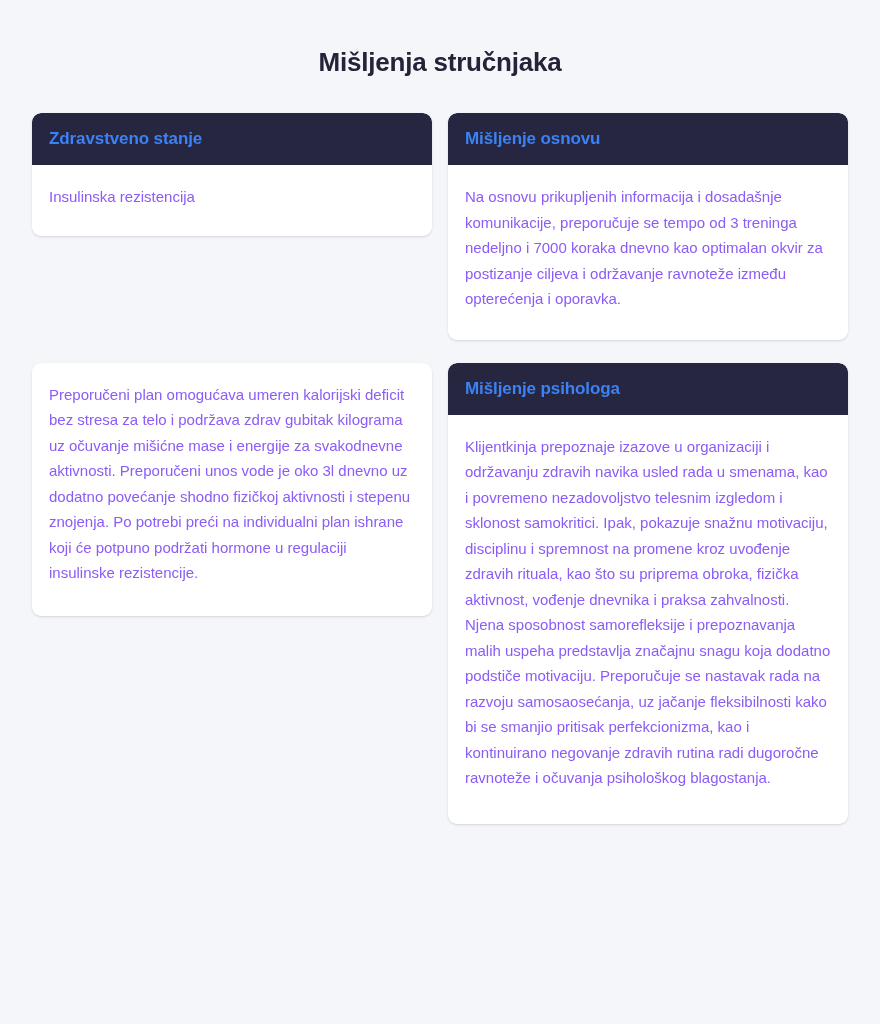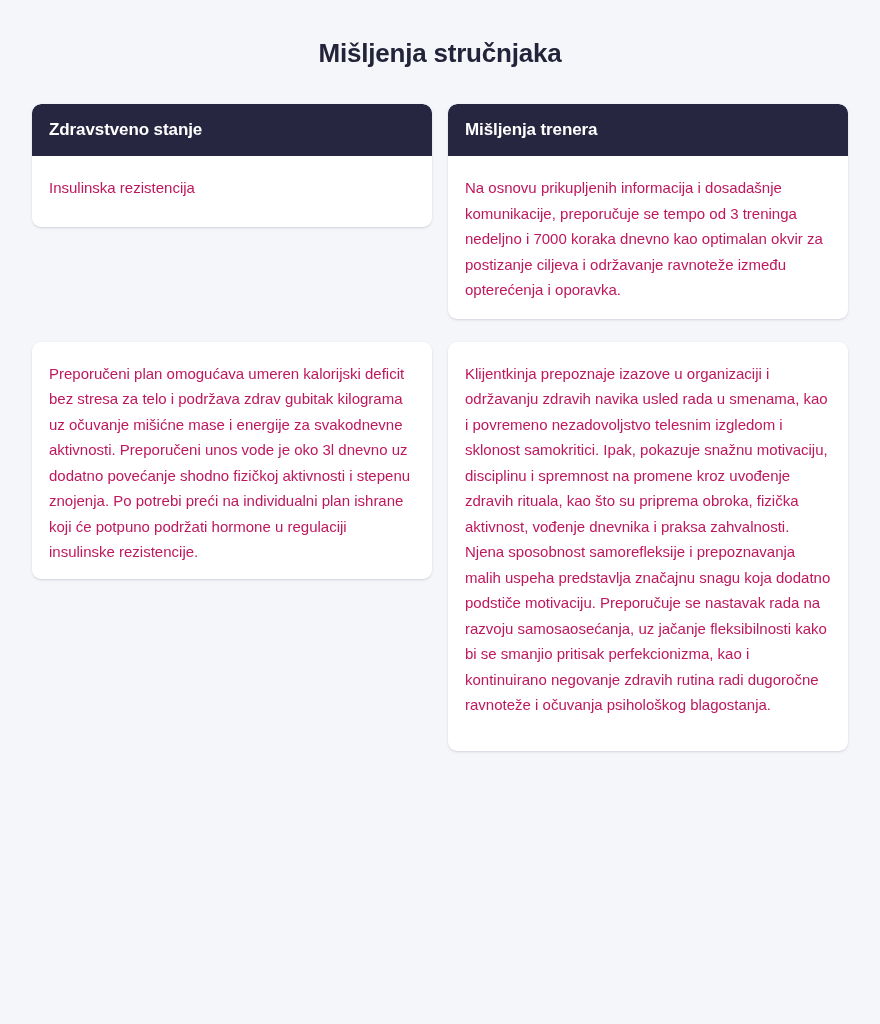--- a/index.html
+++ b/index.html
@@ -14,21 +14,21 @@
     background: #f5f6fa;
     font-family: "Liberation Sans", sans-serif;
     -webkit-font-smoothing: antialiased;
   }
   .page {
     width: 880px;
     padding: 0 32px 14px 32px;
   }
   .page-title {
     margin: 0;
-    padding: 36px 0 34px 0;
+    padding: 45px 0 34px 0;
     text-align: center;
     font-size: 26px;
     line-height: 34px;
     font-weight: bold;
     letter-spacing: -0.2px;
     color: #232339;
   }
   .grid {
     display: grid;
     grid-template-columns: 1fr 1fr;
@@ -45,42 +45,42 @@
   .card-header {
     background: #262641;
     padding: 14px 17px 15px 17px;
     border-radius: 9px 9px 0 0;
   }
   .card-header-title {
     margin: 0;
     font-size: 17px;
     line-height: 23px;
     font-weight: bold;
-    color: #ffffff;
+    color: #3b82f6;
     letter-spacing: -0.1px;
   }
   .card-body {
     padding: 19px 17px 24px 17px;
     min-height: 50px;
   }
   .card-body p {
     margin: 0;
     font-size: 15px;
     line-height: 25.5px;
-    color: #be185d;
+    color: #8b5cf6;
   }
   .card-body.is-empty {
     min-height: 47px;
     padding-bottom: 12px;
   }
   
   .card--health .card-body { padding-bottom: 26px; }
   .card--notes .card-body { padding: 19px 17px 28px 17px; }
-  .card--trainer .card-body { padding-bottom: 16px; }
-  .card--nutritionist .card-body { padding-bottom: 14px; }
+  .card--trainer .card-body { padding-bottom: 28px; }
+  .card--nutritionist .card-body { padding-bottom: 30px; }
   .card--psychologist .card-body { padding-bottom: 33px; }
   .card--goal .card-body { padding-bottom: 300px; }
 </style>
 </head>
 <body>
 
 <div class="page">
 
   <h1 class="page-title">Mišljenja stručnjaka</h1>
 
@@ -91,34 +91,37 @@
         <h2 class="card-header-title">Zdravstveno stanje</h2>
       </div>
       <div class="card-body">
         <p>Insulinska rezistencija</p>
       </div>
     </section>
 
 
     <section class="card card--trainer">
       <div class="card-header">
-        <h2 class="card-header-title">Mišljenja trenera</h2>
+        <h2 class="card-header-title">Mišljenje osnovu</h2>
       </div>
       <div class="card-body">
         <p>Na osnovu prikupljenih informacija i dosadašnje komunikacije, preporučuje se tempo od 3 treninga nedeljno i 7000 koraka dnevno kao optimalan okvir za postizanje ciljeva i održavanje ravnoteže između opterećenja i oporavka.</p>
       </div>
     </section>
 
     <section class="card card--nutritionist">
       <div class="card-body">
         <p>Preporučeni plan omogućava umeren kalorijski deficit bez stresa za telo i podržava zdrav gubitak kilograma uz očuvanje mišićne mase i energije za svakodnevne aktivnosti. Preporučeni unos vode je oko 3l dnevno uz dodatno povećanje shodno fizičkoj aktivnosti i stepenu znojenja. Po potrebi preći na individualni plan ishrane koji će potpuno podržati hormone u regulaciji insulinske rezistencije.</p>
       </div>
     </section>
 
     <section class="card card--psychologist">
+      <div class="card-header">
+        <h2 class="card-header-title">Mišljenje psihologa</h2>
+      </div>
       <div class="card-body">
         <p>Klijentkinja prepoznaje izazove u organizaciji i održavanju zdravih navika usled rada u smenama, kao i povremeno nezadovoljstvo telesnim izgledom i sklonost samokritici. Ipak, pokazuje snažnu motivaciju, disciplinu i spremnost na promene kroz uvođenje zdravih rituala, kao što su priprema obroka, fizička aktivnost, vođenje dnevnika i praksa zahvalnosti. Njena sposobnost samorefleksije i prepoznavanja malih uspeha predstavlja značajnu snagu koja dodatno podstiče motivaciju. Preporučuje se nastavak rada na razvoju samosaosećanja, uz jačanje fleksibilnosti kako bi se smanjio pritisak perfekcionizma, kao i kontinuirano negovanje zdravih rutina radi dugoročne ravnoteže i očuvanja psihološkog blagostanja.</p>
       </div>
     </section>
 
 
   </div>
 </div>
 
 </body></html>

